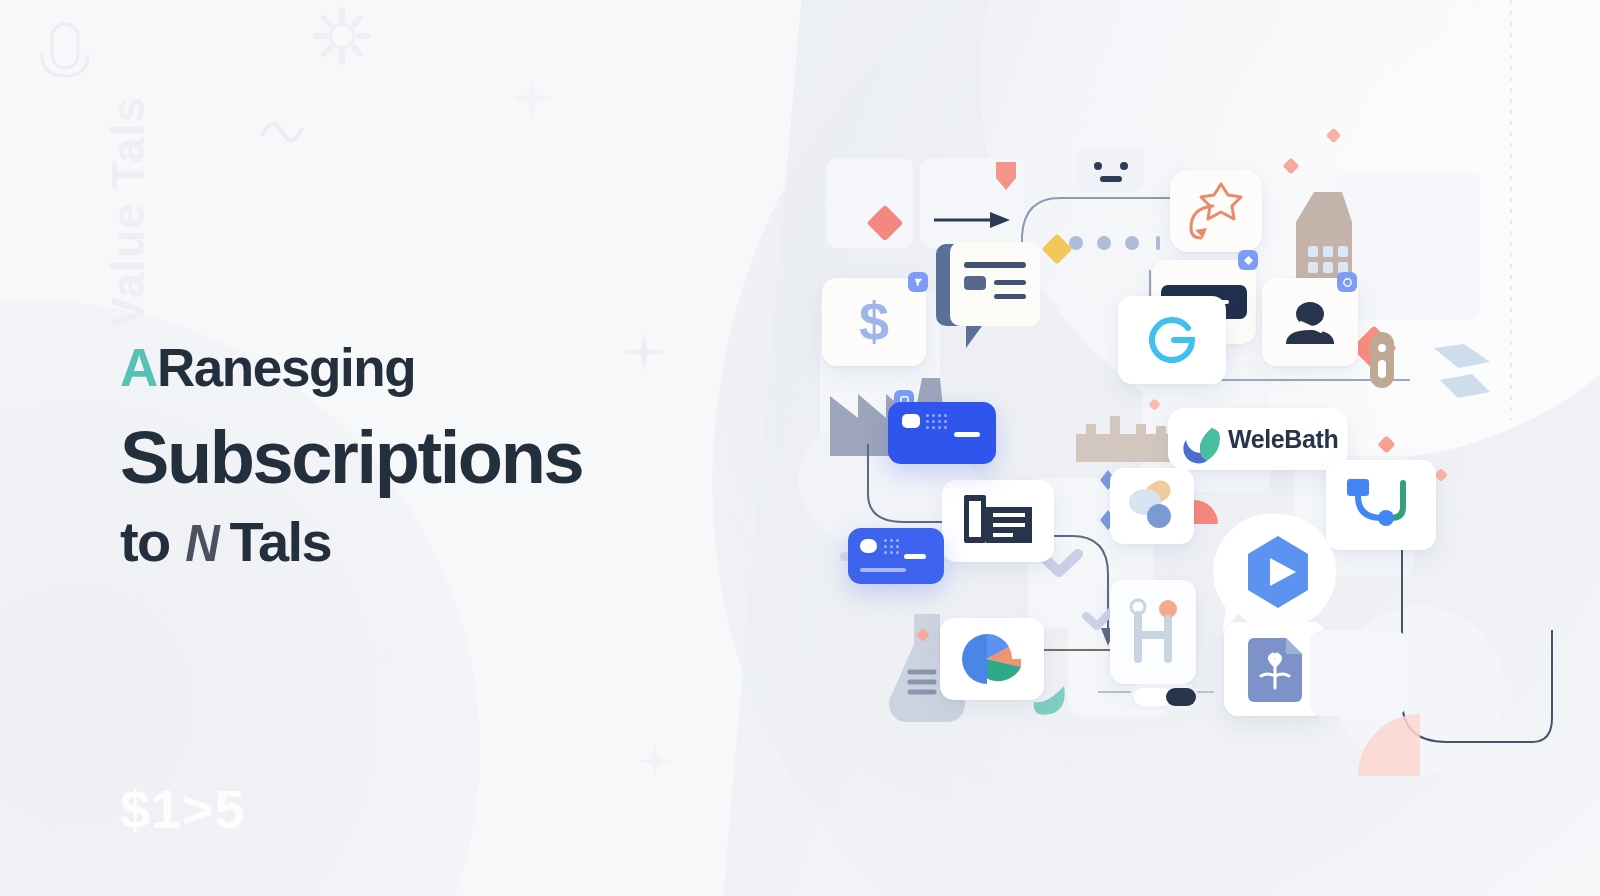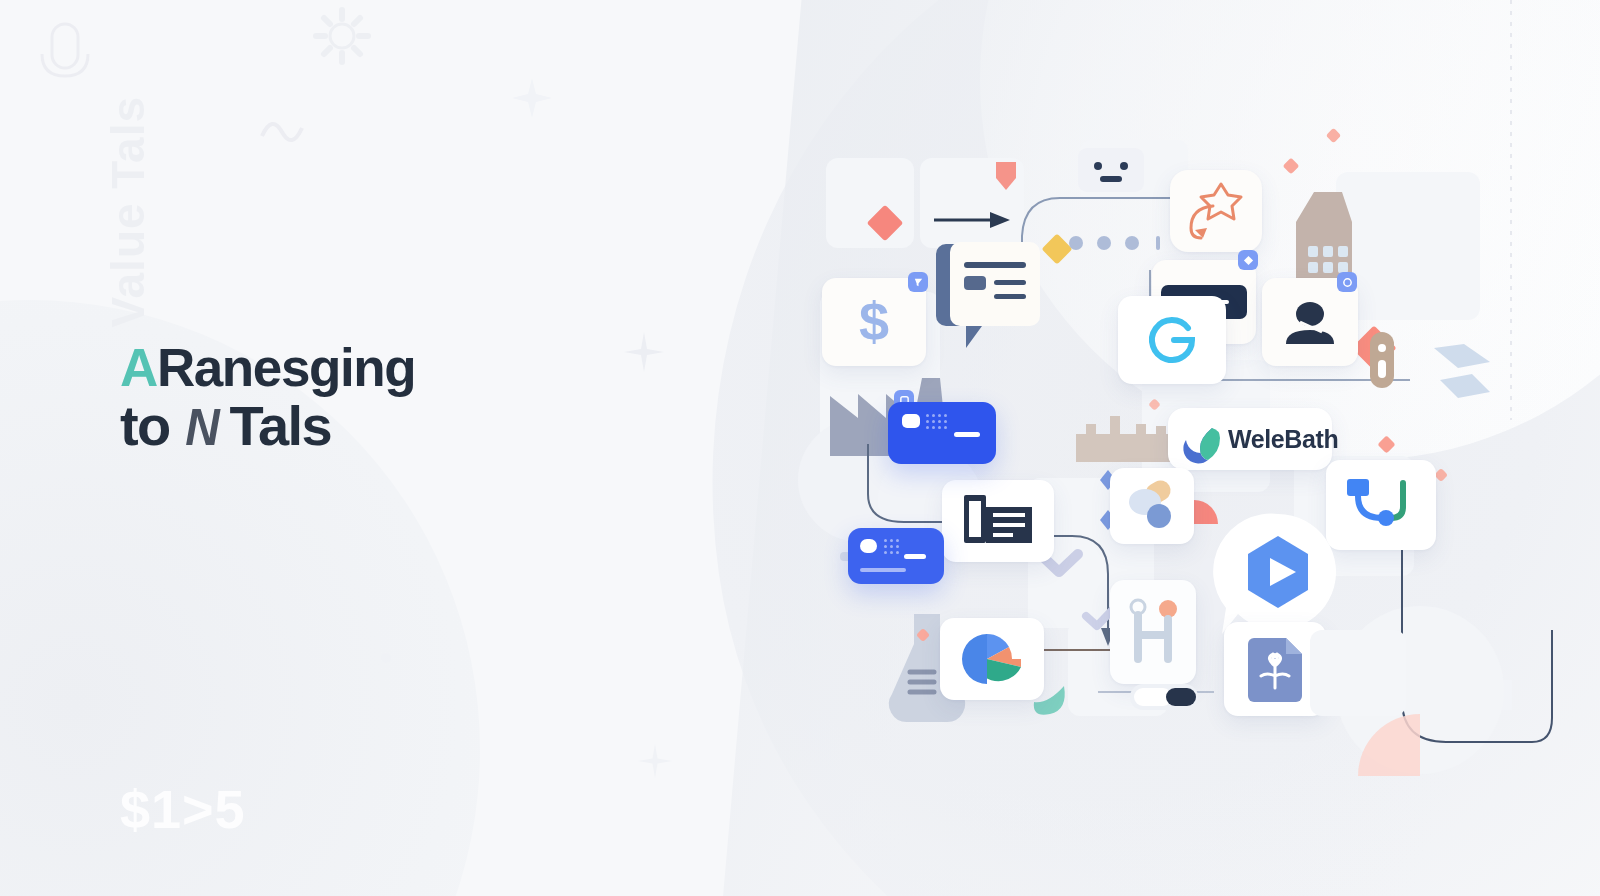--- a/index.html
+++ b/index.html
@@ -63,21 +63,21 @@
     font-size:53px; font-weight:700; color:#242f3e; line-height:1.05;
     letter-spacing:-1.4px; white-space:nowrap;margin-top:28px;
   }
   .h-accent{ color:#55c3b4; }
   .h-line2{
     font-size:74px; font-weight:700; color:#242f3e; line-height:1.08;
     letter-spacing:-2.4px; margin-top:22px; white-space:nowrap;
   }
   .h-line3{
     font-size:56px; font-weight:700; color:#242f3e; line-height:1.08;
-    letter-spacing:-1.6px; margin-top:0; white-space:nowrap;
+    letter-spacing:-1.6px; margin-top:14px; white-space:nowrap;
     display:flex; align-items:baseline;
   }
   .h-n{
     color:#4a5260; font-style:italic; font-weight:700; font-size:52px;
     padding:0 10px 0 14px; transform:scaleX(.92);
   }
   
   #illo{ position:absolute; left:780px; top:110px; width:740px; height:650px; }
   .card{
     position:absolute; background:#ffffff; border-radius:14px;
@@ -156,20 +156,21 @@
     <rect x="10" y="40" width="12" height="40" fill="#f2f4f8"></rect>
     <rect x="30" y="22" width="12" height="58" fill="#f2f4f8"></rect>
     <rect x="50" y="50" width="12" height="30" fill="#f2f4f8"></rect>
   </svg>
 
   <div class="wm wm-vert">Value Tals</div>
   <div class="wm wm-price">$1&gt;5</div>
 
   <div class="headline">
     <div class="h-line1"><span class="h-accent">A</span><span>Ranesging</span></div>
+    <div class="h-line2">Subscriptions</div>
     <div class="h-line3">
         <span>to</span>
         <span class="h-n">N</span>
         <span>Tals</span>
       </div>
   </div>
 
   <div id="illo">
 
     <div class="ghost pale" style="left:46px;top:48px;width:88px;height:90px;"></div>
@@ -366,21 +367,21 @@
       <svg width="11" height="11" viewBox="0 0 12 12">
           <circle cx="6" cy="6" r="4" fill="none" stroke="#fff" stroke-width="1.6"></circle>
         </svg>
     </div>
     <svg style="position:absolute;left:586px;top:218px;" width="32" height="64" viewBox="0 0 32 64">
       <rect x="4" y="4" width="24" height="56" rx="12" fill="#bfa894"></rect>
       <circle cx="16" cy="20" r="4" fill="#fff"></circle>
         <rect x="12" y="32" width="8" height="18" rx="4" fill="#fff"></rect>
     </svg>
 
-    <div class="card" style="left:388px;top:298px;width:164px;height:62px;border-radius:16px;gap:10px;padding:0 14px;justify-content:flex-start;">
+    <div class="card" style="left:388px;top:298px;width:180px;height:62px;border-radius:16px;gap:10px;padding:0 14px;justify-content:flex-start;">
       <svg width="36" height="38" viewBox="0 0 36 38">
         <path d="M4 20 a15 15 0 1 0 26 -12 q-12 10 -12 20 q0 10 8 12 a15 15 0 0 1 -22 -20 Z" fill="#4a6fd0"></path>
         <path d="M30 8 q-12 10 -12 20 q0 10 8 12 q12 -8 12 -22 q0 -8 -8 -10 Z" fill="#45bfa0"></path>
       </svg>
       <span style="font-size:25px;font-weight:600;color:#27344b;letter-spacing:-.4px;">WeleBath</span>
     </div>
 
     <div class="card" style="left:330px;top:358px;width:84px;height:76px;">
       <svg width="54" height="52" viewBox="0 0 54 52">
         <rect x="20" y="2" width="26" height="20" rx="10" fill="#f0cc9d" transform="rotate(-30 33 12)"></rect>

